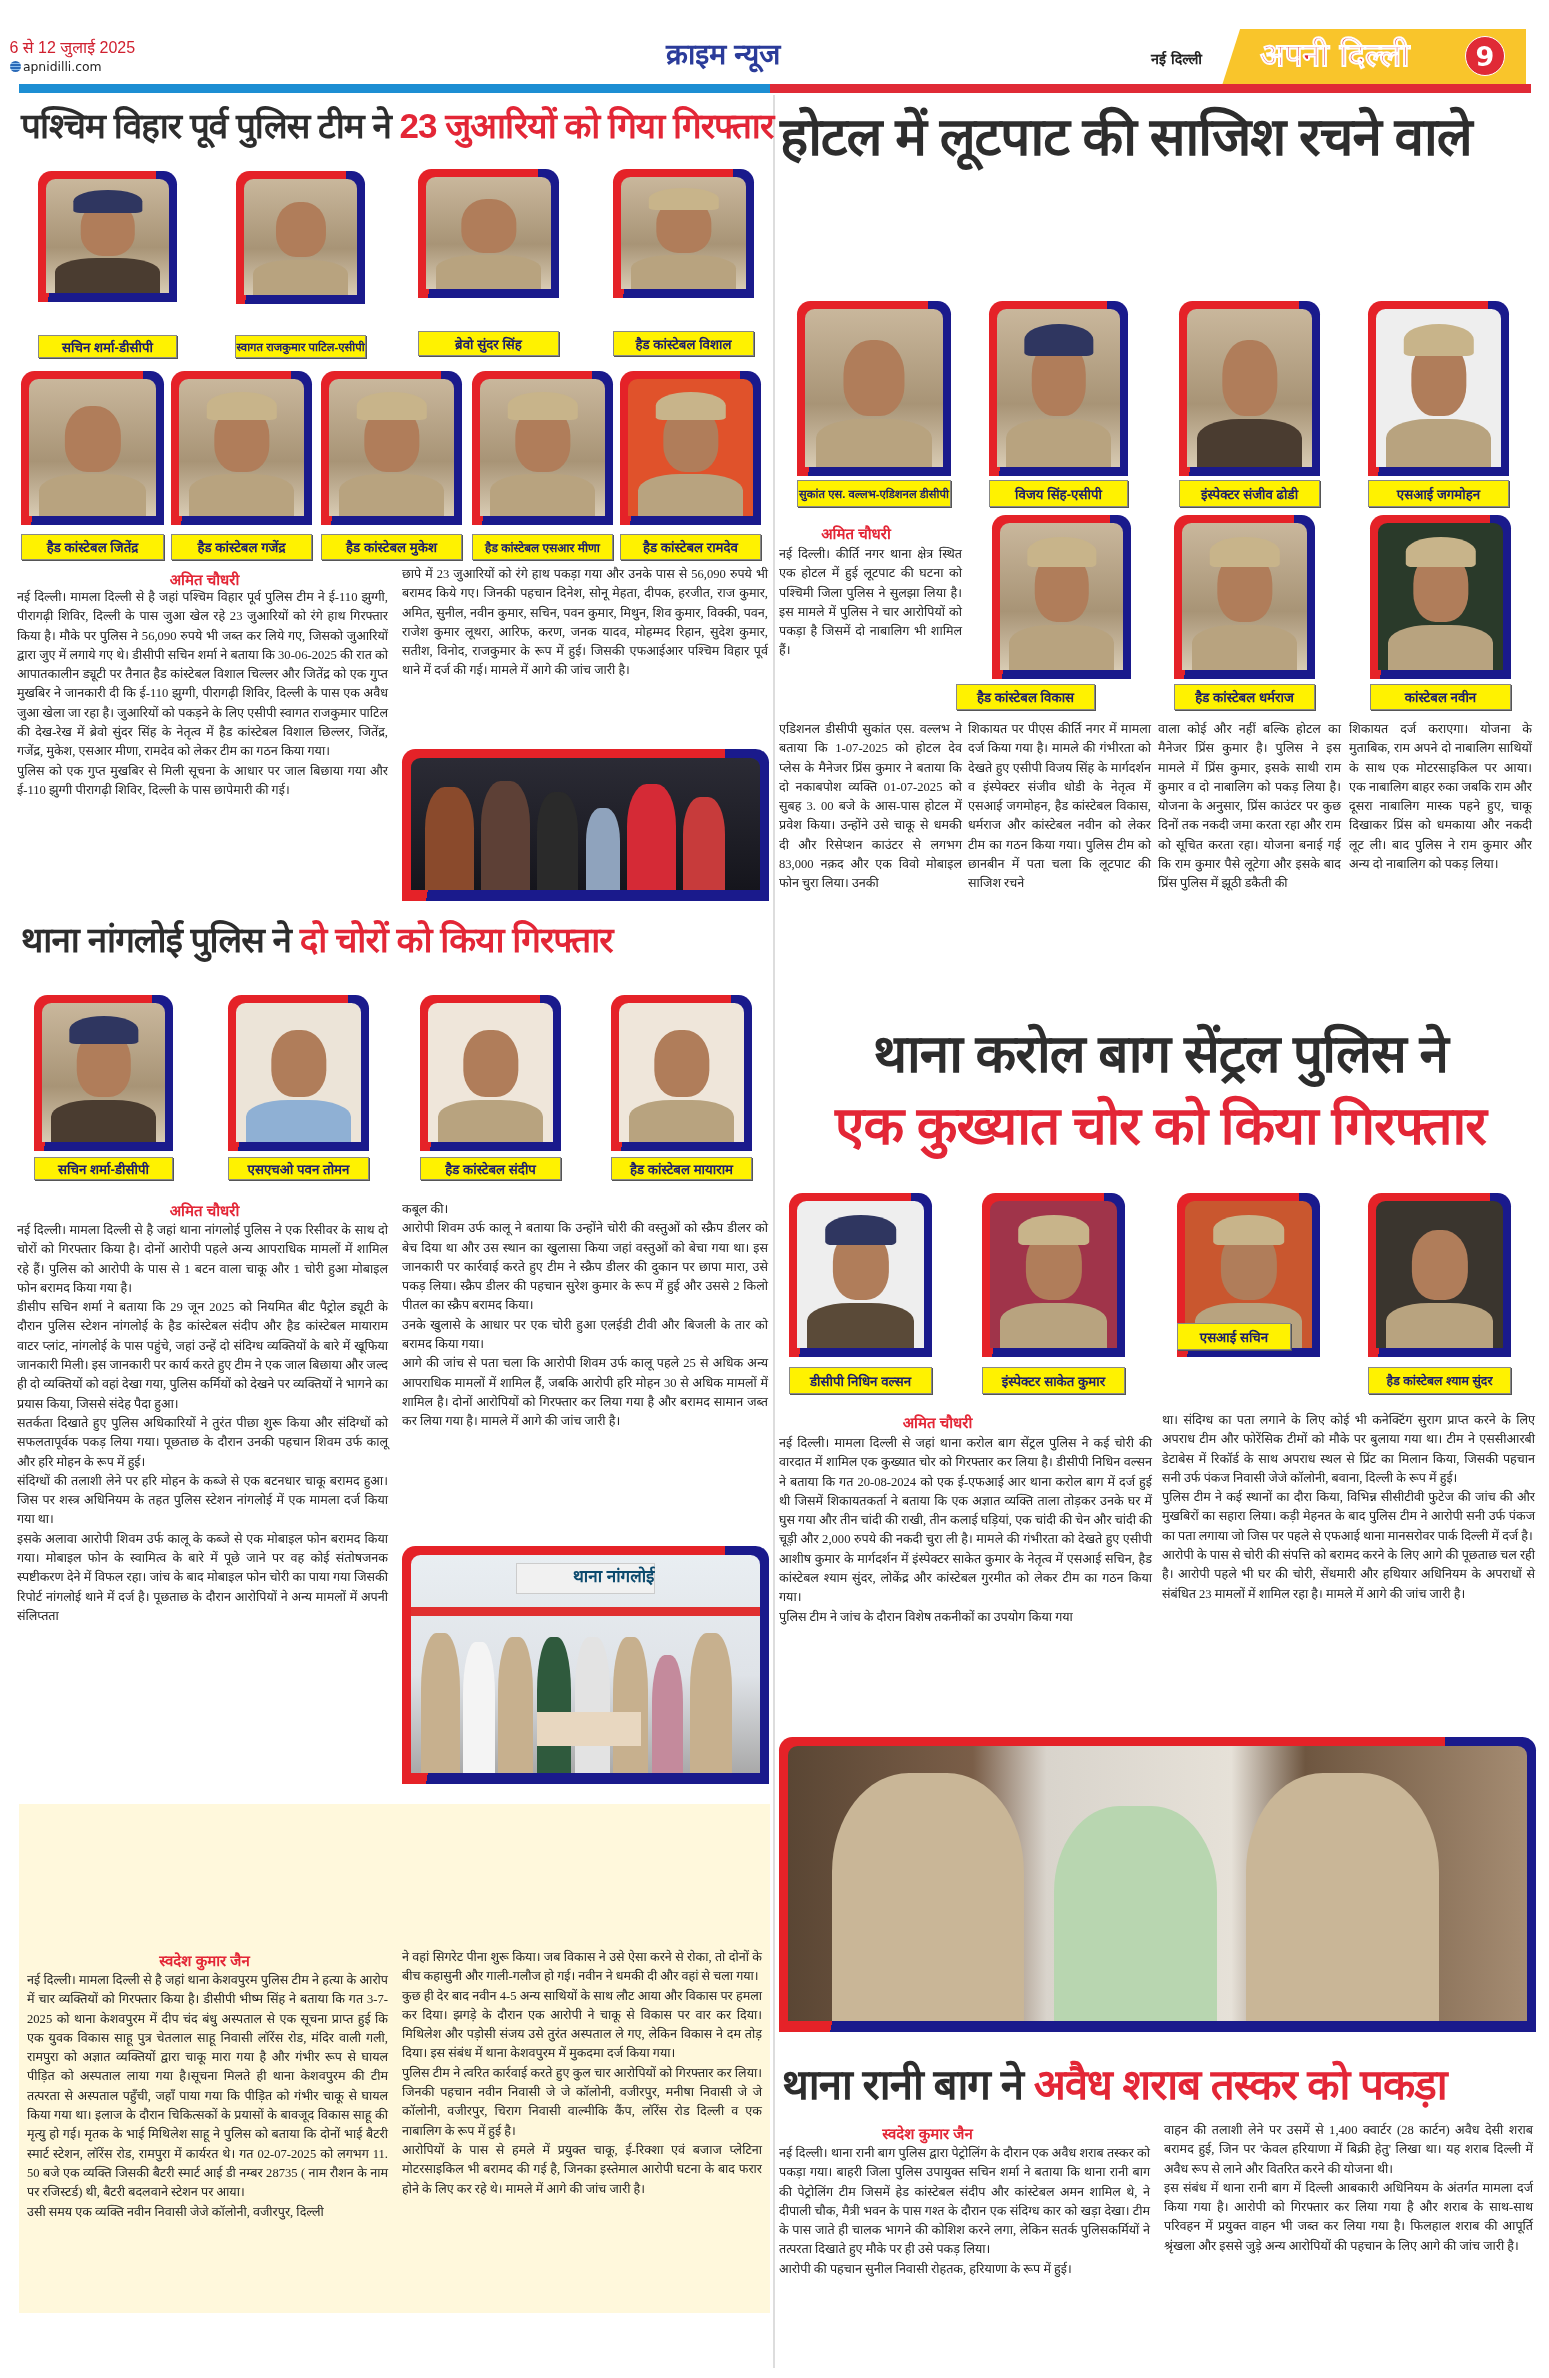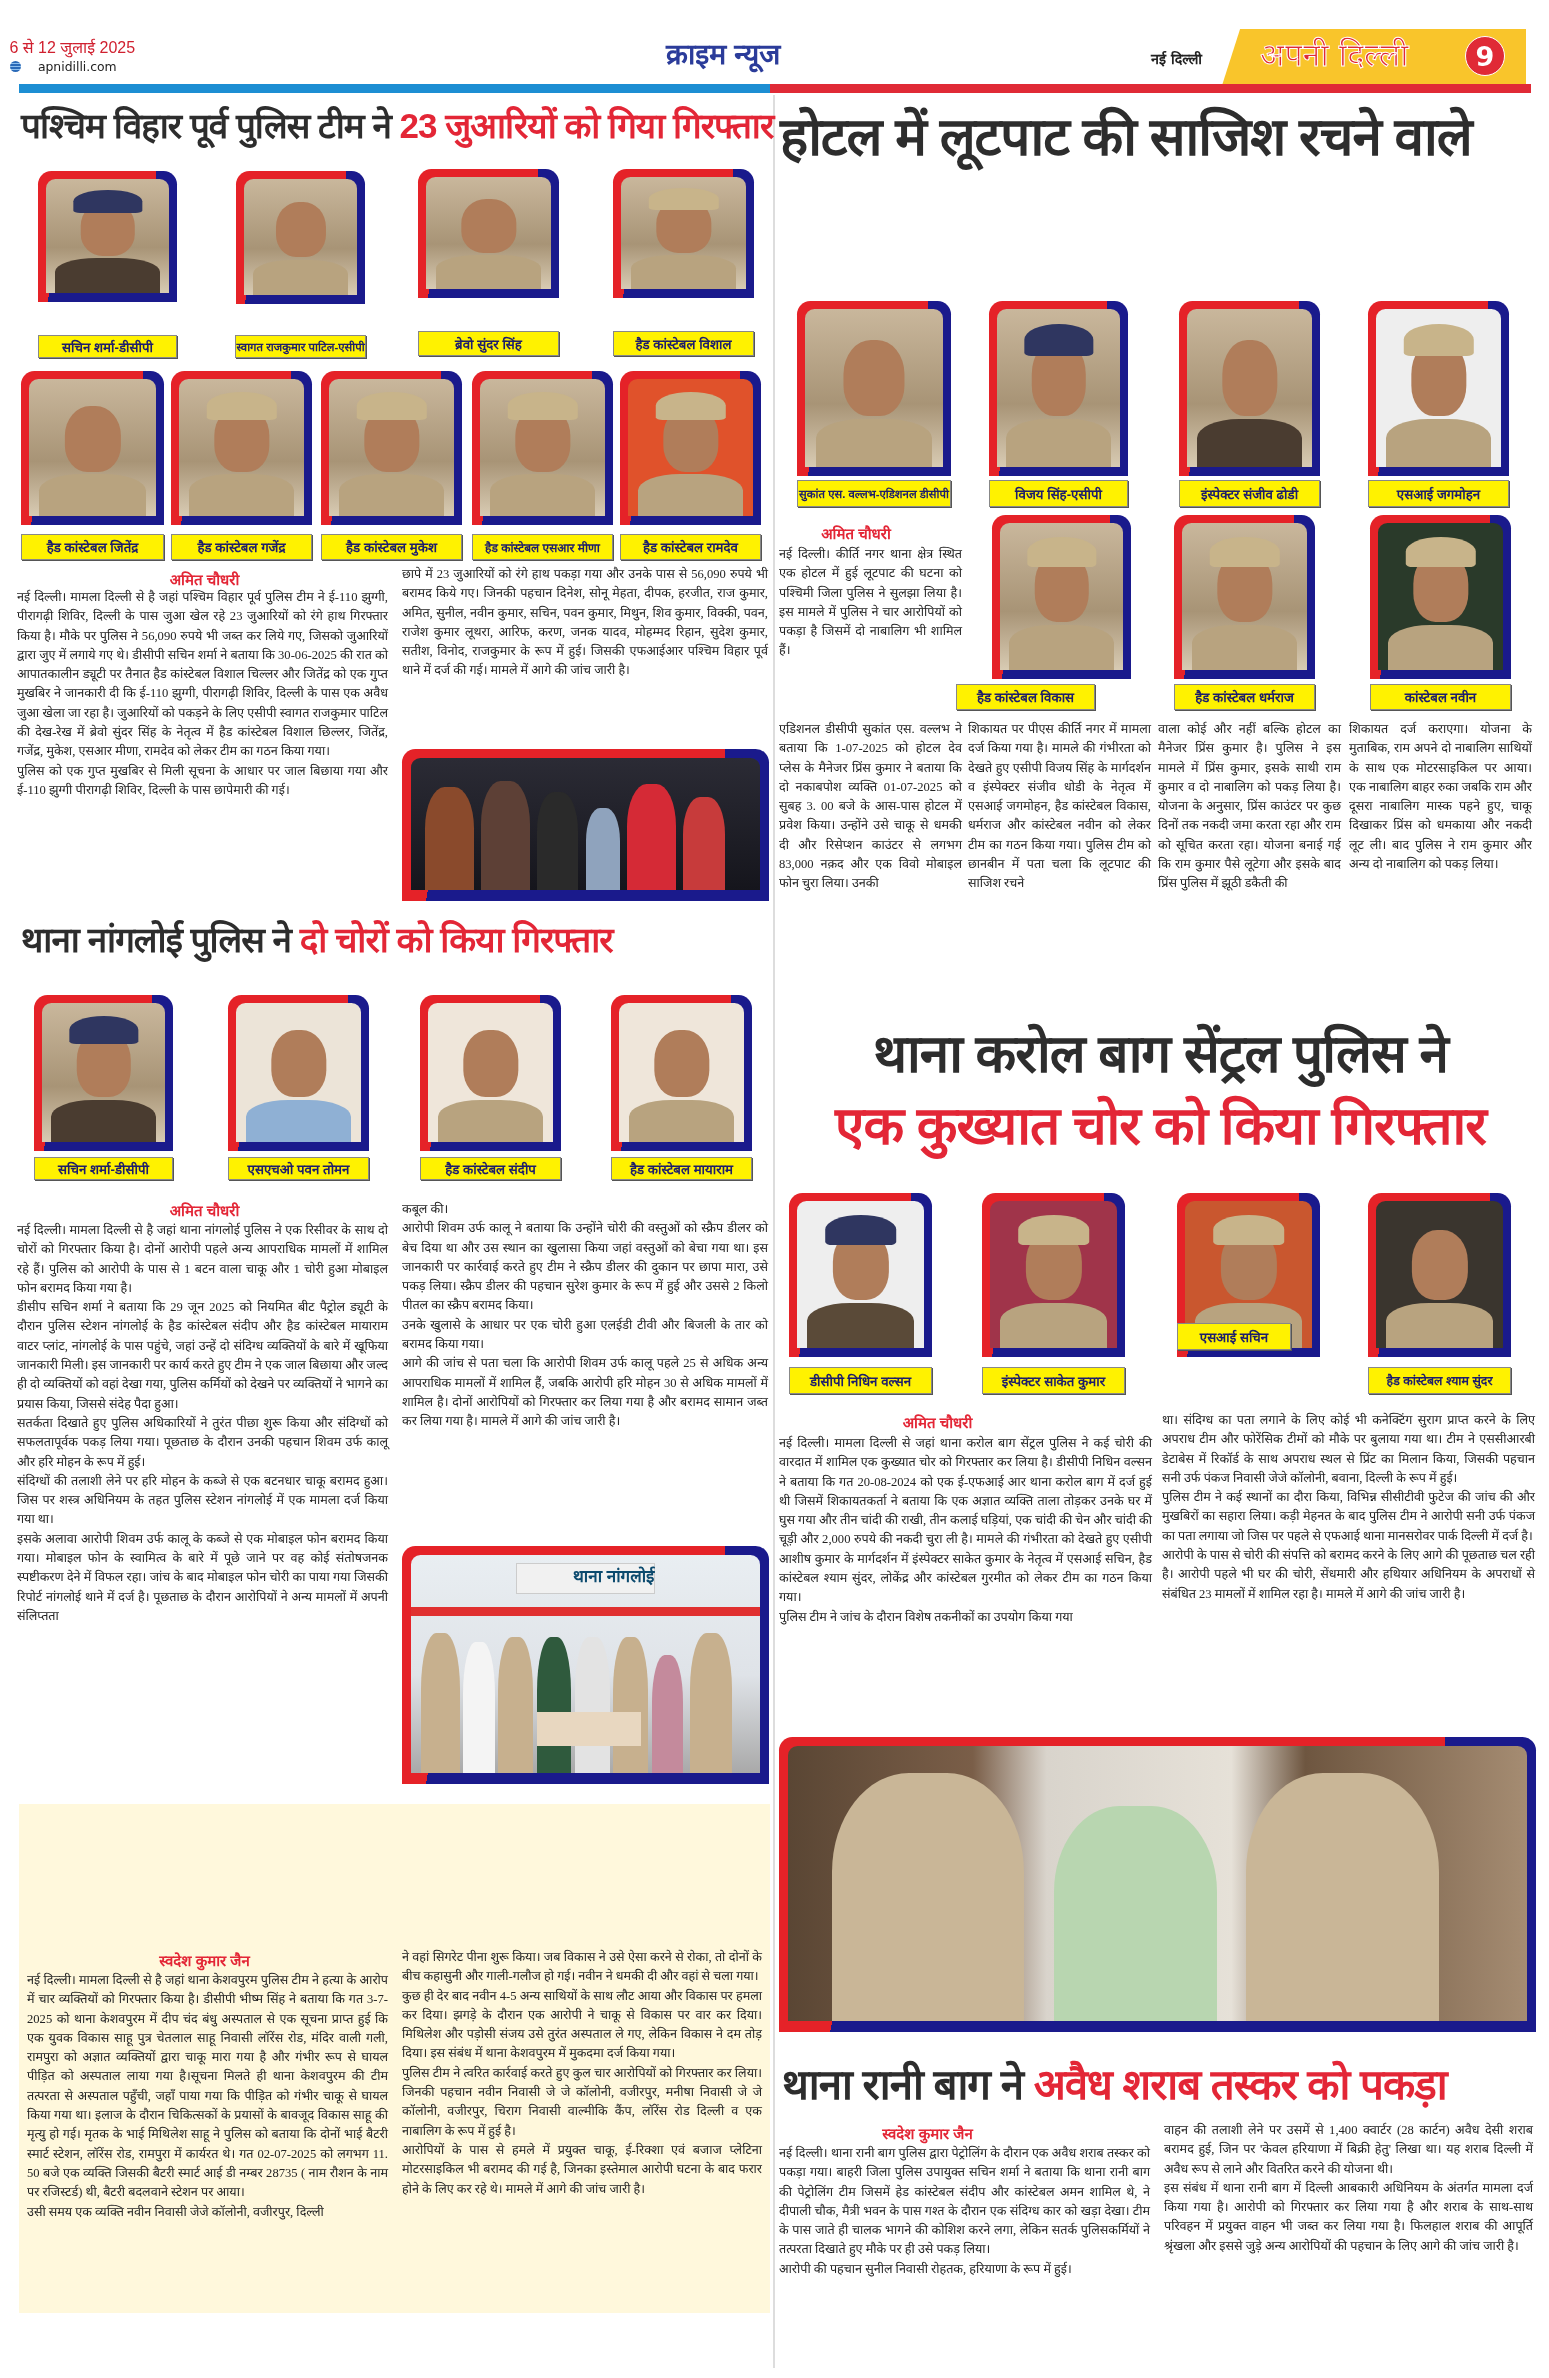--- a/index.html
+++ b/index.html
@@ -1,25 +1,25 @@
 <!DOCTYPE html>
 <html style="font-size:15px"><head>
 <meta charset="utf-8">
 <style>
 *{box-sizing:border-box;margin:0;padding:0}
 body{width:1549px;height:2379px;background:#fff;font-family:"DejaVu Sans","Liberation Sans",sans-serif;color:#222;position:relative;overflow:hidden}
 .abs{position:absolute}
 .masthead{left:0;top:0;width:1549px;height:95px}
 .date{left:9.5px;top:36px;font-size:16px;font-weight:normal;color:#d0202f;font-family:"Liberation Sans",sans-serif}
-.site{left:9.5px;top:59px;font-size:12.4px;color:#222;display:flex;align-items:center;gap:17px}
+.site{left:9.5px;top:59px;font-size:12.4px;color:#222;display:flex;align-items:center;gap:2px}
 .globe{width:11.4px;height:11.4px;border-radius:50%;background:repeating-linear-gradient(0deg,#2a6ab8 0 1.9px,#8fc0ee 1.9px 2.9px)}
 .section{left:666px;top:34px;font-size:28.5px;font-weight:bold;color:#2b3c9a;font-family:"Liberation Sans",sans-serif}
 .city{left:1151px;top:49px;font-size:14.3px;font-weight:bold;color:#222}
 .brandbox{left:1222px;top:28.5px;width:304px;height:57px;background:#f9c52b;clip-path:polygon(6% 0,100% 0,100% 100%,0 100%)}
-.brand{left:1260px;top:32px;font-size:32px;font-weight:normal;color:#e02a36;-webkit-text-stroke:1px #fff}
+.brand{left:1260px;top:32px;font-size:32px;font-weight:bold;color:#e02a36;-webkit-text-stroke:1px #fff}
 .pageno{left:1465px;top:36px;width:40px;height:40px;border-radius:50%;background:#e02a36;color:#fff;font-size:27px;font-weight:bold;text-align:center;line-height:40px;border:1.9px solid #fff}
 .bar-blue{left:19px;top:84px;width:751px;height:8.6px;background:#1d8ed3}
 .bar-red{left:770px;top:84px;width:761px;height:8.6px;background:#e02a36}
 .divider{left:773px;top:95px;width:1.9px;height:2273px;background:#ddd}
 
 .hl{font-family:"Liberation Sans",sans-serif;font-weight:bold;line-height:1.1;letter-spacing:-1px;white-space:nowrap}
 .hl .dk{color:#2d2d2d}.hl .rd{color:#e32636}
 
 .card{position:absolute}
 .frame{position:absolute;inset:0;border-radius:13.3px 13.3px 0 0;background:linear-gradient(90deg,#e52228 0 85%,#1a1a8c 85%);padding:7.6px 7.6px 9.5px 7.6px}

